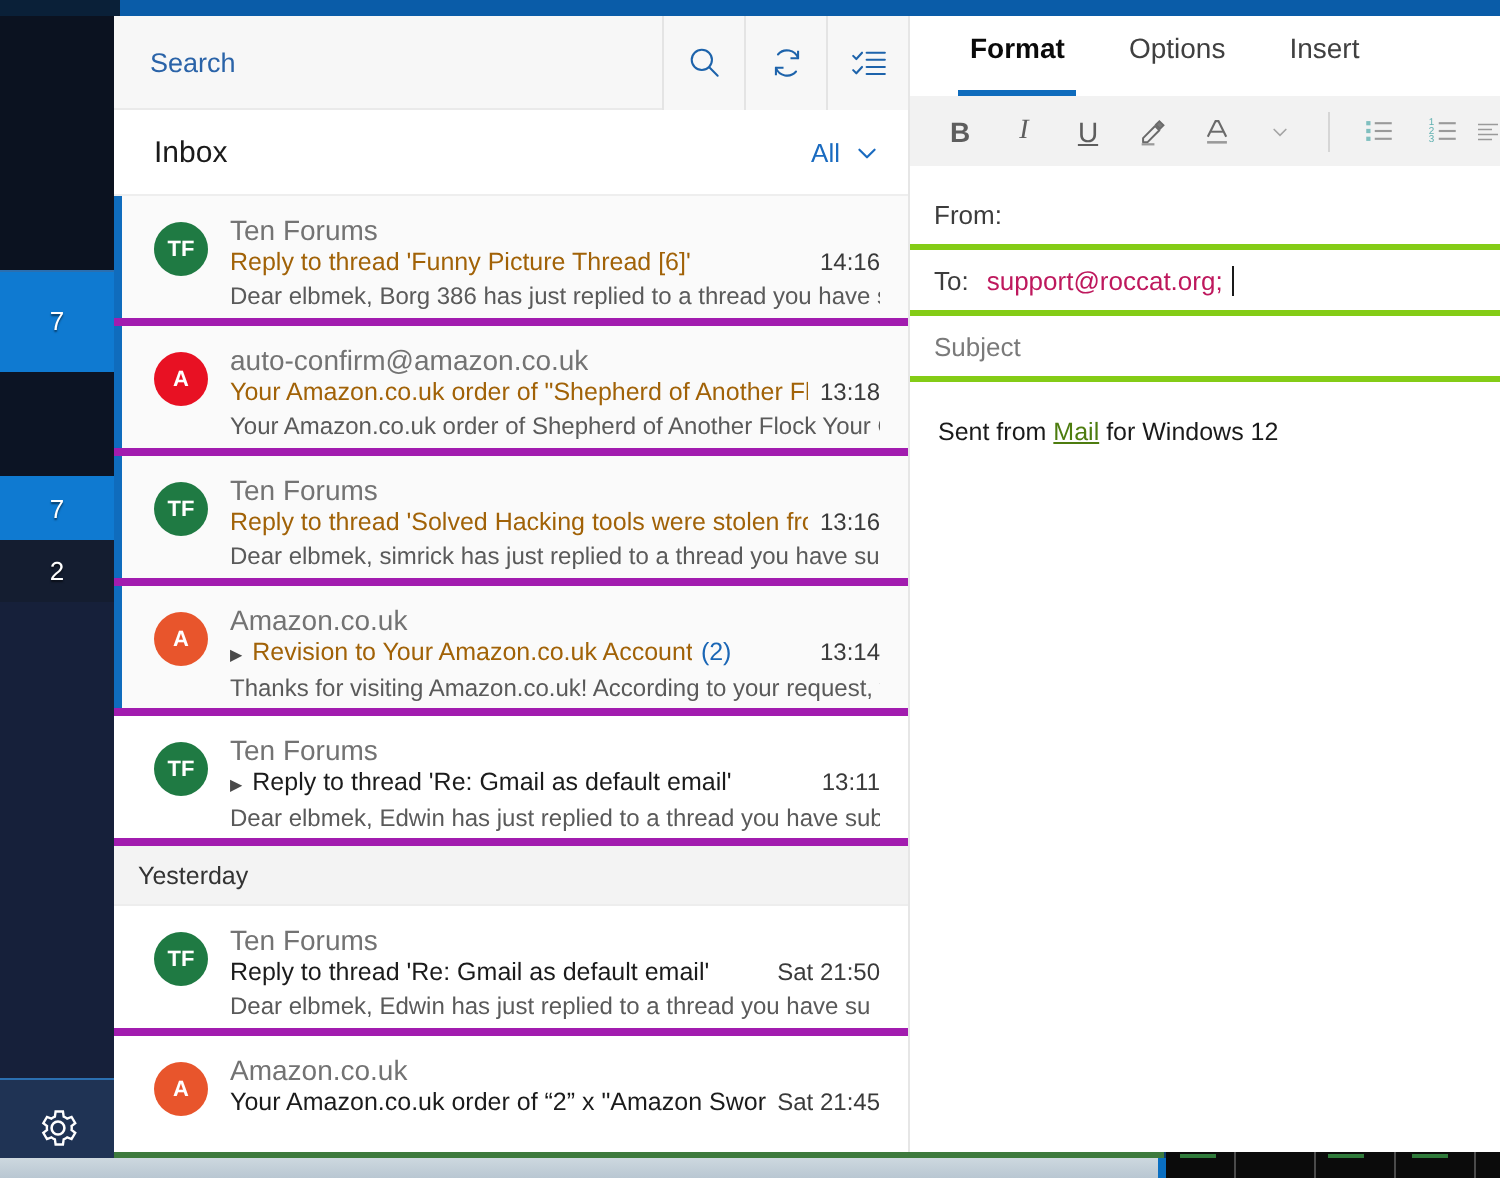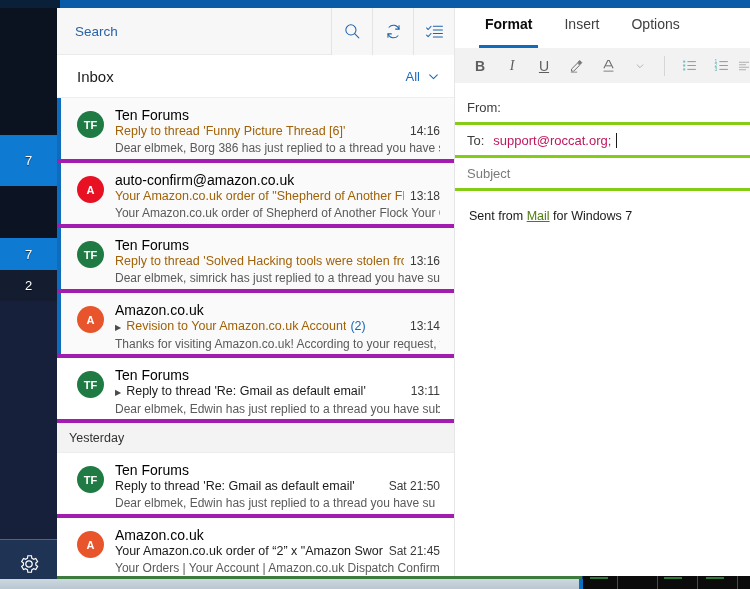--- a/index.html
+++ b/index.html
@@ -105,21 +105,21 @@
     background: #0f6cbd;
   }
   .avatar {
     width: 27px; height: 27px; border-radius: 50%;
     color: #fff; font-size: 11px; font-weight: bold;
     display: flex; align-items: center; justify-content: center;
     flex: 0 0 27px; margin: 4px 11px 0 8px;
   }
   .mailbody { flex: 1; min-width: 0; padding-right: 2px; }
   .row1 { display: flex; align-items: baseline; }
-  .sender { font-size: 14px; color: #000000; white-space: nowrap; overflow: hidden; }
+  .sender { font-size: 14px; color: #737373; white-space: nowrap; overflow: hidden; }
   .row2 { display: flex; align-items: baseline; margin-top: 1px; }
   .subject-wrap { flex: 1; min-width: 0; display: flex; align-items: baseline; gap: 4px; }
   .caret {
     color: #4a4a4a; font-size: 8px; line-height: 12px; flex: 0 0 auto; margin-right: 1px;
   }
   .subject {
     font-size: 12.5px; color: #a16207; white-space: nowrap; overflow: hidden;
     text-overflow: clip;
   }
   .mailitem.read .subject { color: #1b1b1b; }
@@ -410,38 +410,37 @@
         <div class="mailbody">
           <div class="row1">
               <span class="sender">Amazon.co.uk</span>
             </div>
           <div class="row2">
             <span class="subject-wrap">
               <span class="subject">Your Amazon.co.uk order of “2” x "Amazon Sword Plants...'</span>
             </span>
             <span class="time">Sat 21:45</span>
           </div>
-          <div class="preview">Your Orders | Your Account | Amazon.co.uk Dispatch Confirm</div>
         </div>
       </div>
 
     </div>
   </div>
 
   <div class="composecol">
 
     <div class="ribbon-tabs">
       <div class="rtab active">
         <span>Format</span>
       </div>
       <div class="rtab">
+        <span>Options</span>
+      </div>
+      <div class="rtab">
         <span>Insert</span>
-      </div>
-      <div class="rtab">
-        <span>Options</span>
       </div>
     </div>
 
     <div class="toolbar">
       <div class="tbtn" style="font-weight:bold;">
         <span>B</span>
       </div>
       <div class="tbtn serif" style="font-style:italic;">
         <span>I</span>
       </div>
@@ -507,21 +506,21 @@
       <span class="flabel">To:</span>
       <span class="fvalue-blue">support@roccat.org;</span>
       <span class="caret-bar"></span>
     </div>
 
     <div class="fieldrow">
       <span class="fplaceholder">Subject</span>
     </div>
 
     <div class="bodyarea">
-      <span>Sent from </span><a class="maillink" href="#">Mail</a><span> for Windows 7</span>
+      <span>Sent from </span><a class="maillink" href="#">Mail</a><span> for Windows 12</span>
     </div>
   </div>
 </div>
 
 <div class="bottomstrip">
   <div class="bs-left"></div>
   <div class="bs-green"></div>
   <div class="bs-photo"></div>
   <div class="bs-blueline"></div>
   <div class="bs-black"></div>

